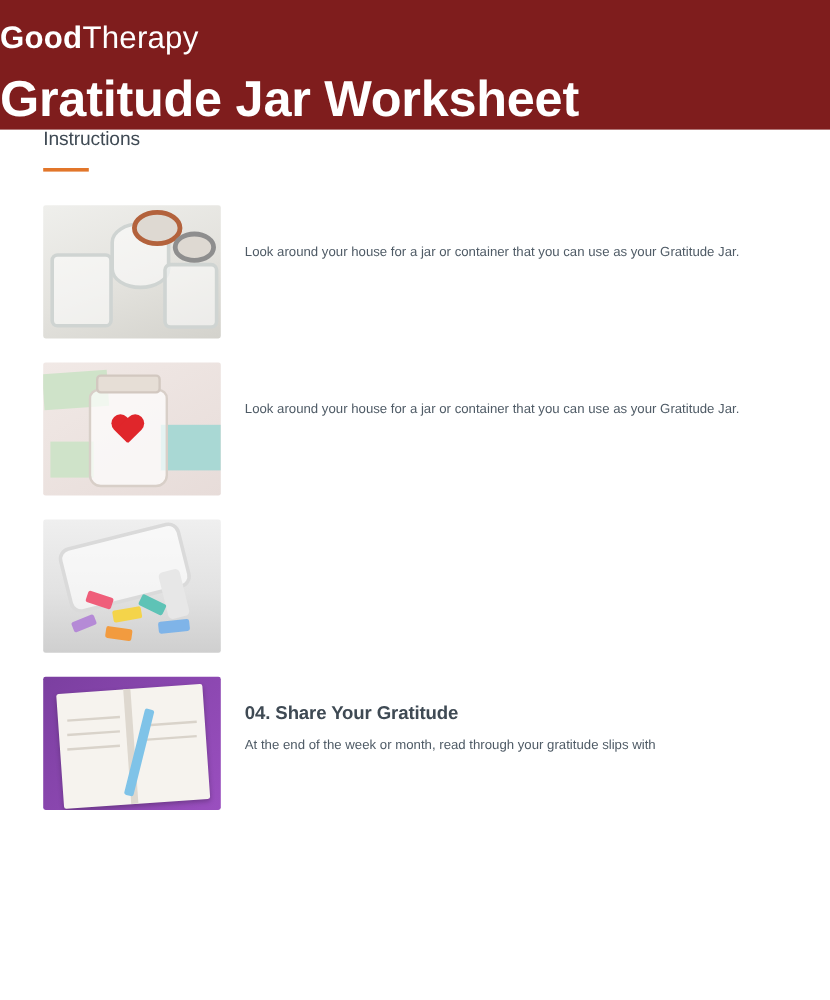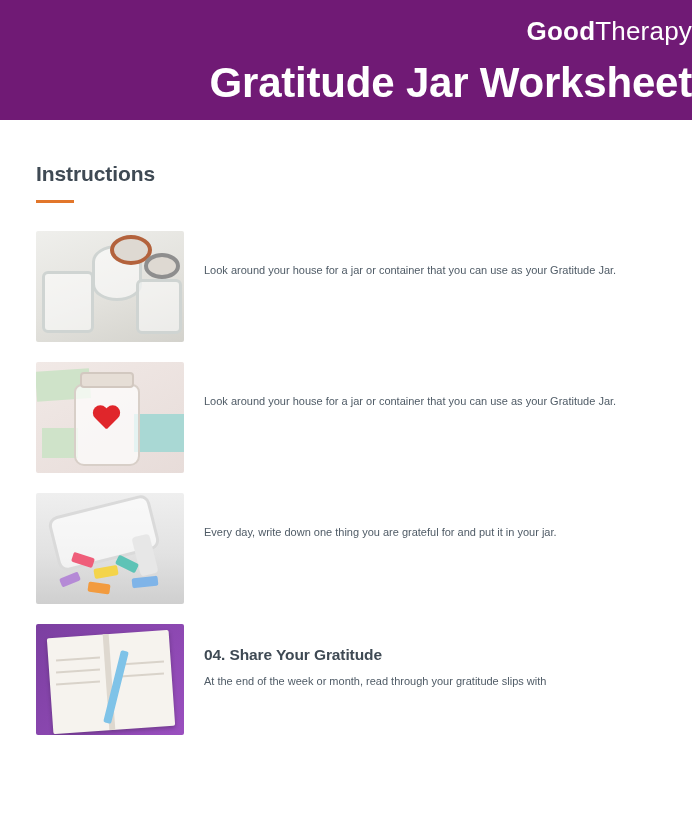--- a/index.html
+++ b/index.html
@@ -11,55 +11,53 @@
     width: 692px;
     height: 833px;
     background: #ffffff;
     font-family: "Liberation Sans", sans-serif;
     overflow: hidden;
     position: relative;
   }
 
   
   .header {
-    background: #701a75;
+    background: #7f1d1d;
     width: 100%;
-    height: 120px;
+    height: 108px;
     padding-top: 14px;
-    text-align: right;
+    text-align: left;
   }
   .brand {
     font-size: 26px;
     line-height: 34px;
     color: #ffffff;
     letter-spacing: 0.2px;
     font-weight: 400;
   }
   .brand .brand-strong {
     font-weight: 700;
   }
   .doc-title {
     font-size: 42px;
     line-height: 50px;
     font-weight: 700;
     color: #ffffff;
     margin-top: 10px;
     letter-spacing: -0.2px;
-    padding-left: 36px;
   }
 
   
   .content {
     padding: 0 36px;
   }
   .section-title {
-    font-size: 21px;
-    font-weight: 700;
+    font-size: 16px;
+    font-weight: 400;
     color: #3f4a54;
-    margin-top: 42px;
     letter-spacing: -0.1px;
   }
   .rule {
     width: 38px;
     height: 3px;
     background: #e2762a;
     margin-top: 14px;
   }
 
   .steps {
@@ -226,21 +224,20 @@
         <div class="ph jar4"></div>
         <div class="ph mouth"></div>
         <div class="ph slip s1"></div>
         <div class="ph slip s2"></div>
         <div class="ph slip s3"></div>
         <div class="ph slip s4"></div>
         <div class="ph slip s5"></div>
         <div class="ph slip s6"></div>
       </div>
       <div class="step-body">
-        <div class="step-desc">Every day, write down one thing you are grateful for and put it in your jar.</div>
       </div>
     </div>
 
     <div class="step">
       <div class="thumb t5">
         <div class="ph book"></div>
         <div class="ph spine"></div>
         <div class="ph line ln1"></div>
         <div class="ph line ln2"></div>
         <div class="ph line ln3"></div>

